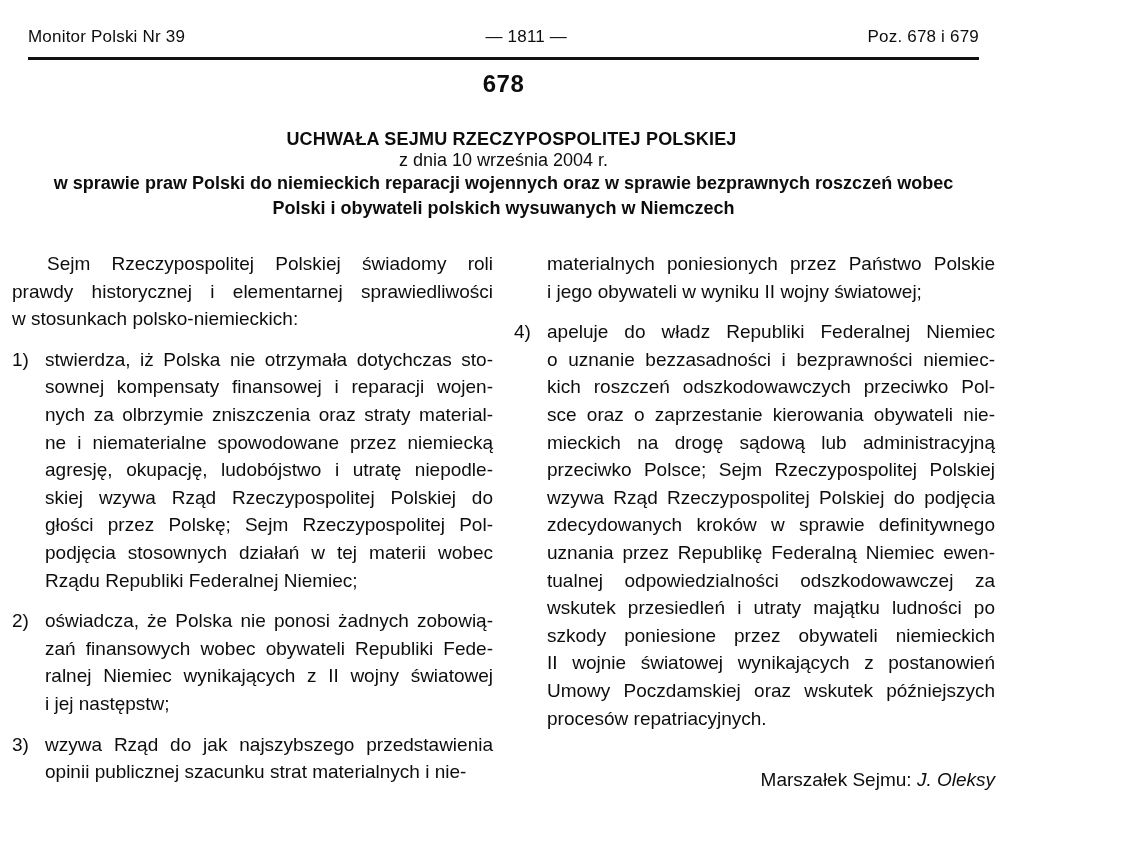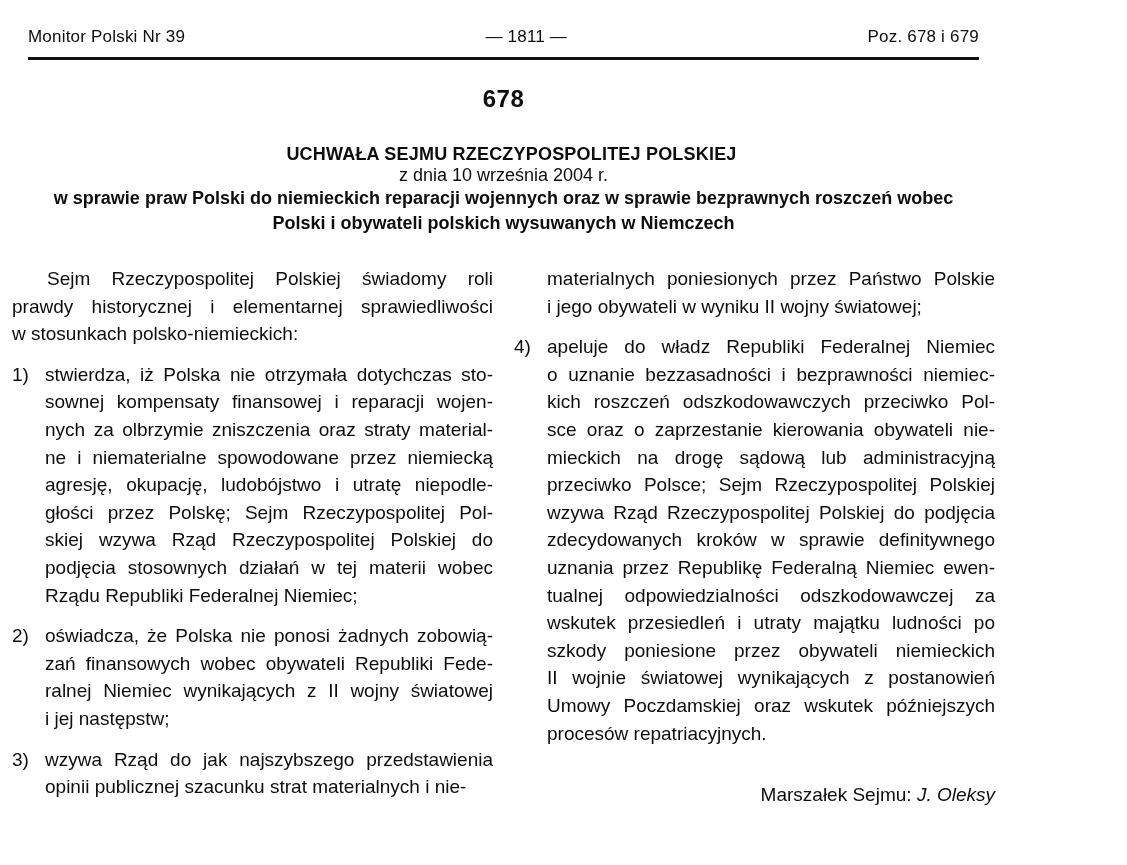--- a/index.html
+++ b/index.html
@@ -31,21 +31,21 @@
   .head-rule {
     height: 3px;
     background: #111111;
     margin: 10px 28px 0 28px;
   }
   
   .act-number {
     text-align: center;
     font-size: 24px;
     font-weight: 700;
-    margin-top: 25px;
+    margin-top: 10px;
     letter-spacing: 0.5px;
   }
   .act-title {
     text-align: center;
     font-size: 18px;
     font-weight: 700;
     margin-top: 31px;
     letter-spacing: 0.2px;
     padding-left: 16px;
   }
@@ -125,22 +125,22 @@
         </div>
 
       <div class="list-item">
         <span class="marker">1)</span>
         <span class="item-text lines">
             <div>stwierdza, iż Polska nie otrzymała dotychczas sto-</div>
             <div>sownej kompensaty finansowej i reparacji wojen-</div>
             <div>nych za olbrzymie zniszczenia oraz straty material-</div>
             <div>ne i niematerialne spowodowane przez niemiecką</div>
             <div>agresję, okupację, ludobójstwo i utratę niepodle-</div>
+            <div>skiej wzywa Rząd Rzeczypospolitej Polskiej do</div>
             <div>głości przez Polskę; Sejm Rzeczypospolitej Pol-</div>
-            <div>skiej wzywa Rząd Rzeczypospolitej Polskiej do</div>
             <div>podjęcia stosownych działań w tej materii wobec</div>
             <div>Rządu Republiki Federalnej Niemiec;</div>
           </span>
       </div>
 
       <div class="list-item">
         <span class="marker">2)</span>
         <span class="item-text lines">
             <div>oświadcza, że Polska nie ponosi żadnych zobowią-</div>
             <div>zań finansowych wobec obywateli Republiki Fede-</div>

